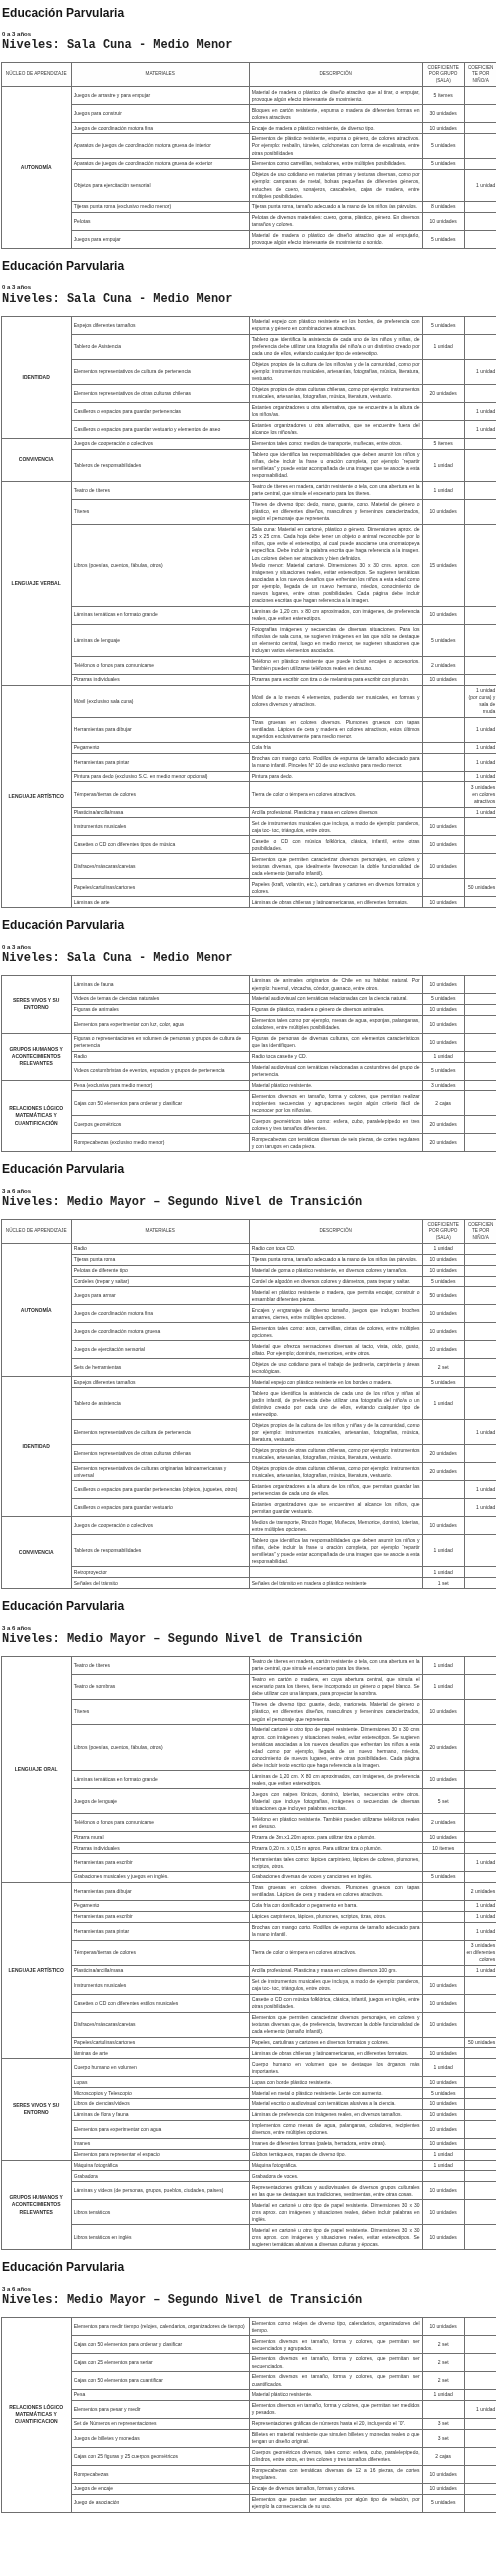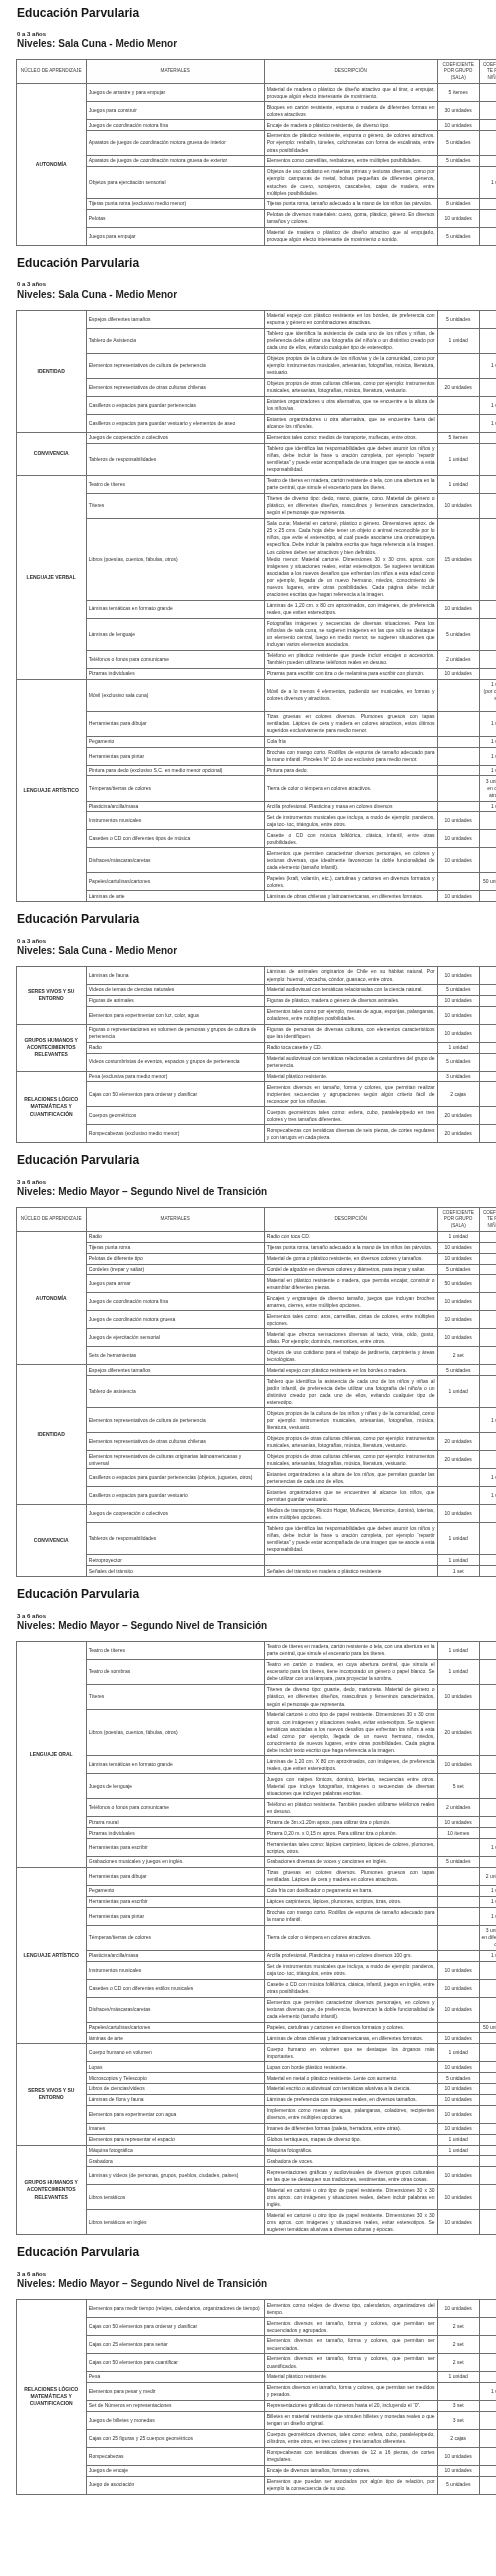--- a/index.html
+++ b/index.html
@@ -1,22 +1,22 @@
 <!DOCTYPE html>
 <html style="font-size:11.4px"><head>
 <meta charset="utf-8">
 <style>
   html, body { margin:0; padding:0; background:#ffffff; }
   body { width:496px; font-family:"Liberation Sans", sans-serif; color:#2e2e2e; }
-  .page { padding:2.8px 0.7px 7.1px 0.7px;margin-left:15px; }
+  .page { padding:2.8px 0.7px 7.1px 0.7px; }
   .doc-section { margin-top:10px; }
   .doc-section:first-child { margin-top:2.8px; }
   .doc-title { font-size:12px; font-weight:bold; color:#161616; margin:0 0 0 1.4px; letter-spacing:0px; }
   .age { font-size:6px; font-weight:bold; margin:11.4px 0 0 1.4px; color:#222; }
-  .levels { font-size:10px; font-weight:bold; margin:1.4px 0 10px 1.4px; color:#222; }
+  .levels { font-size:12px; font-weight:bold; margin:1.4px 0 10px 1.4px; color:#222;font-family:Liberation Mono, monospace; }
   table.materials-table { width:495px; border-collapse:collapse; table-layout:fixed; }
   .materials-table th, .materials-table td {
     border:0.7px solid #6f6f6f; font-size:5px; line-height:1.42; padding:1.4px 2.1px;
     vertical-align:middle; color:#333; word-wrap:break-word;
   }
   .materials-table th { font-weight:normal; text-align:center; font-size:4.7px; color:#3a3a3a; background:#fefefe; }
   td.nucleo { text-align:center; font-weight:bold; font-size:5px; color:#2b2b2b; }
   td.mat  { text-align:left; }
   td.desc { text-align:justify; white-space:pre-line; }
   td.qty-grupo { text-align:center; padding:1.4px 1.4px; }

